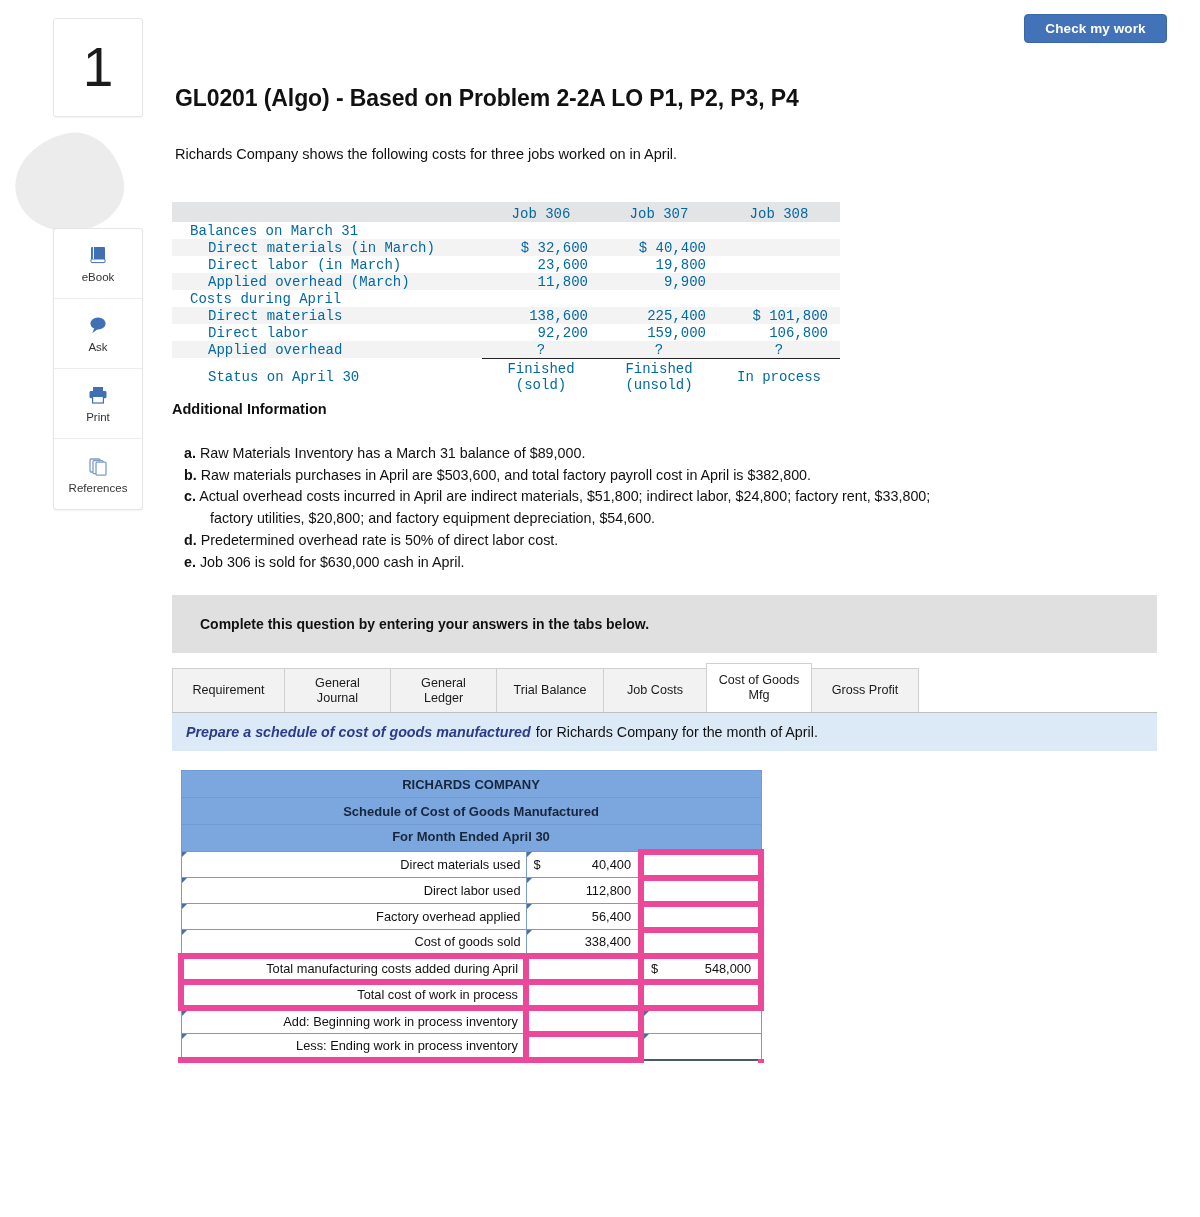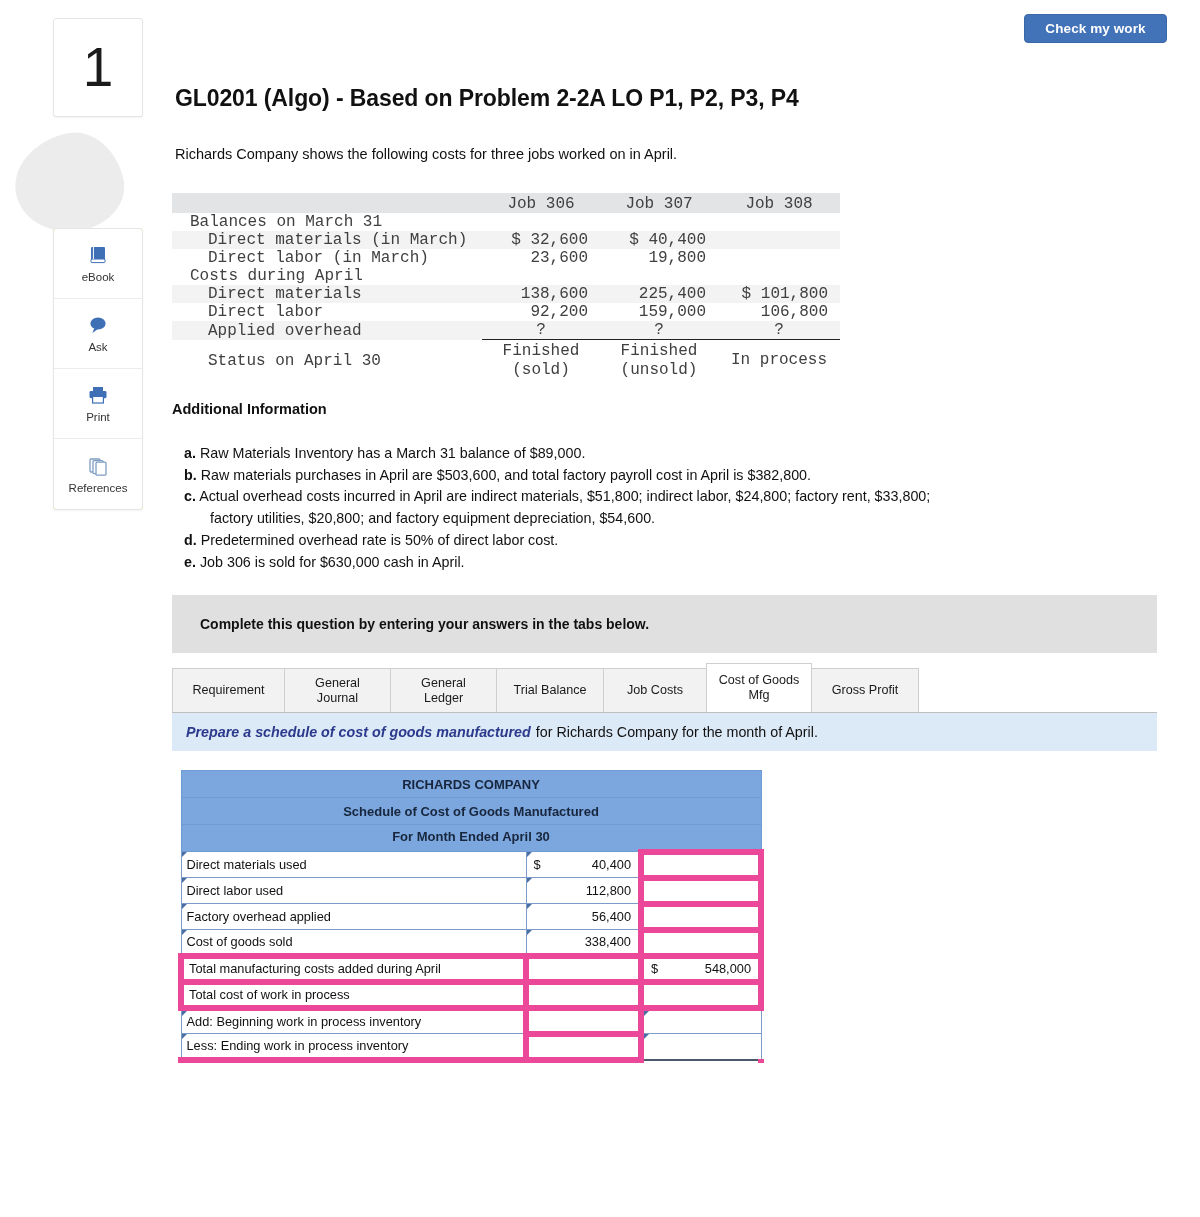--- a/index.html
+++ b/index.html
@@ -85,26 +85,26 @@
     font-size: 23px; font-weight: bold; color: #111;
     letter-spacing: -.1px;
   }
   .lead {
     position: absolute; top: 146px; left: 15px;
     font-size: 14.5px; color: #111;
   }
 
   
   .jobs {
-    position: absolute; top: 193px; left: 12px;
+    position: absolute; top: 202px; left: 12px;
     width: 668px;
     border-collapse: collapse;
     font-family: "Liberation Mono", "DejaVu Sans Mono", monospace;
-    font-size: 16px;
-    color: #404040;
+    font-size: 14px;
+    color: #0369a1;
   }
   .jobs td, .jobs th { padding: 0; font-weight: normal; vertical-align: bottom; }
   .jobs thead th {
     background: #e3e4e6;
     height: 20px;
     text-align: center;
     font-weight: normal;
   }
   .jobs thead th.lbl { background: #e3e4e6; }
   .jobs tbody tr { height: 17px; }
@@ -202,21 +202,21 @@
   }
   .ws tr.hdr td {
     background: #7CA6DE;
     color: #17263c;
     font-weight: bold;
     text-align: center;
     border: 1px solid #6e9bd4;
     height: 27px;
     font-size: 13px;
   }
-  .ws td.label { text-align: left; }
+  .ws td.label { text-align: right; }
   .ws td.val { text-align: right; padding-right: 7px; }
   .ws td.blank { border: 6px solid #ec4899; }
 
   
   .cellbox {
     position: relative;
     border: 1px solid #7a9cc6 !important;
     box-shadow: inset 0 0 0 1px #ffffff;
   }
   .cellbox::before {
@@ -332,20 +332,26 @@
           <td class="num">$ 32,600</td>
           <td class="num">$ 40,400</td>
           <td class="num"></td>
         </tr>
         <tr>
           <td class="lbl ind">Direct labor (in March)</td>
           <td class="num">23,600</td>
           <td class="num">19,800</td>
           <td class="num"></td>
         </tr>
+        <tr class="alt">
+          <td class="lbl ind">Applied overhead (March)</td>
+          <td class="num">11,800</td>
+          <td class="num">9,900</td>
+          <td class="num"></td>
+        </tr>
         <tr>
           <td class="lbl">Costs during April</td>
           <td class="num"></td>
           <td class="num"></td>
           <td class="num"></td>
         </tr>
         <tr class="alt">
           <td class="lbl ind">Direct materials</td>
           <td class="num">138,600</td>
           <td class="num">225,400</td>

